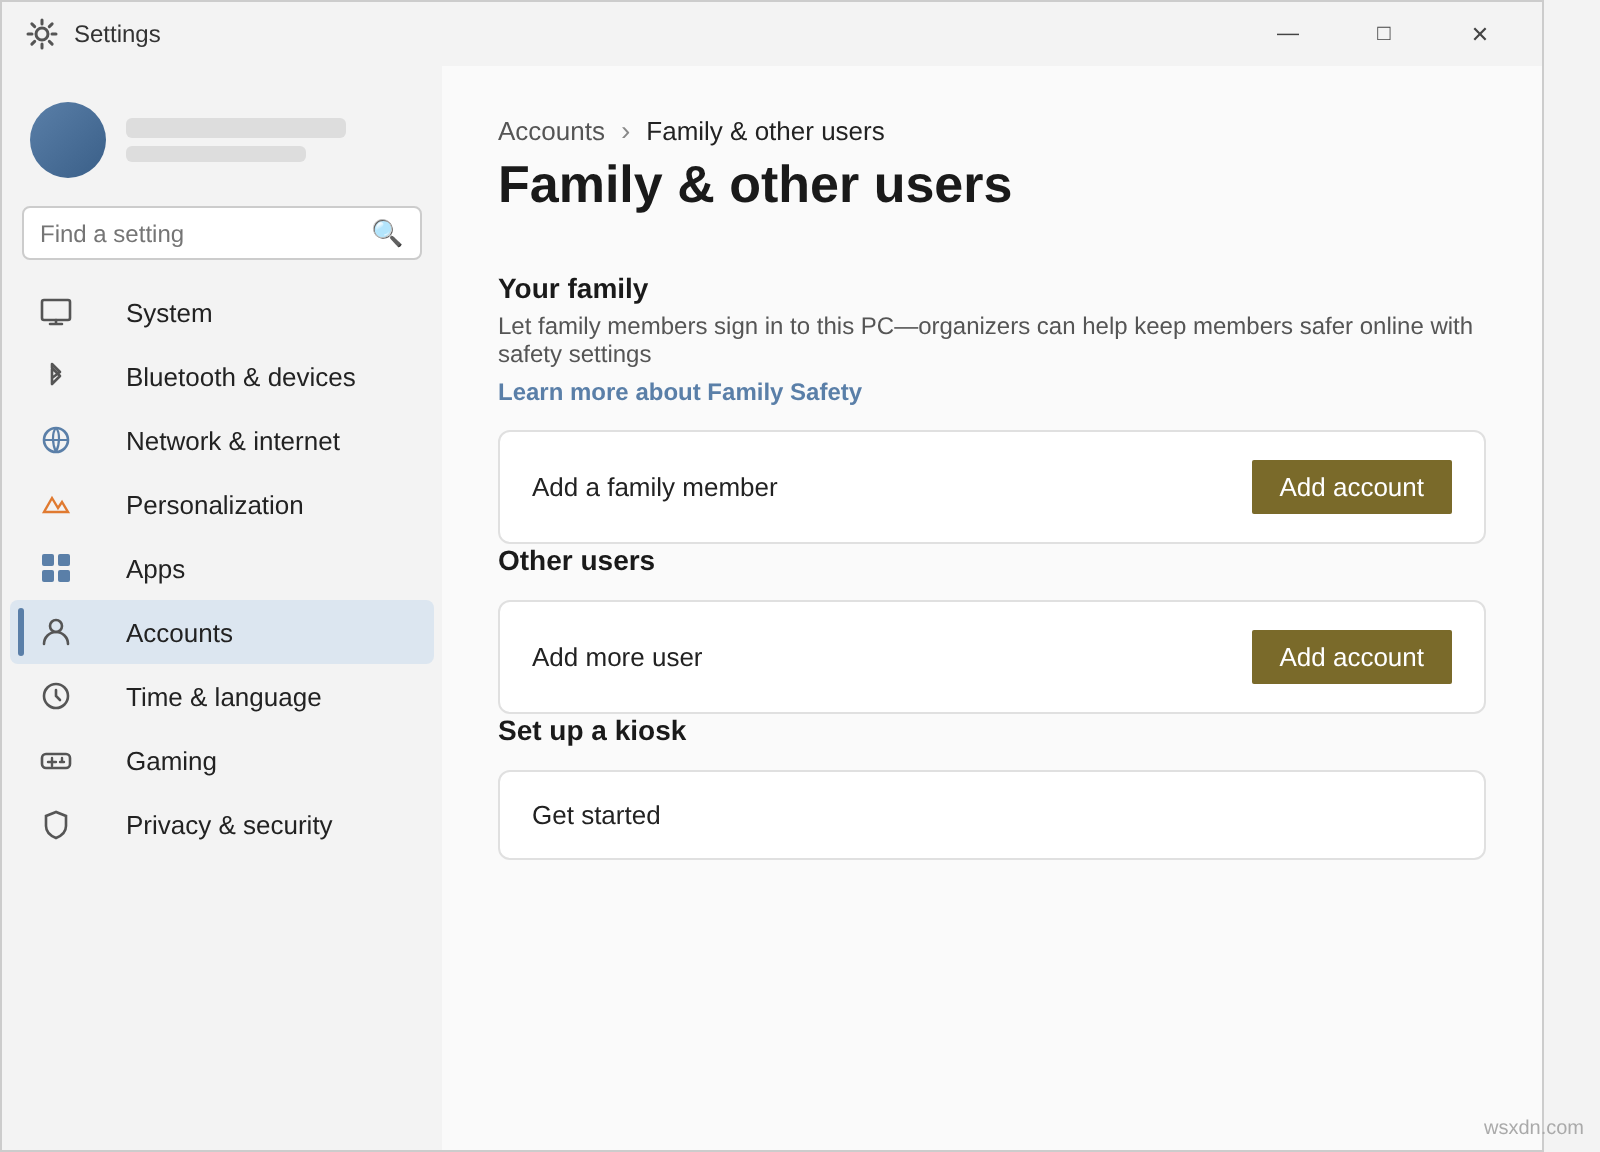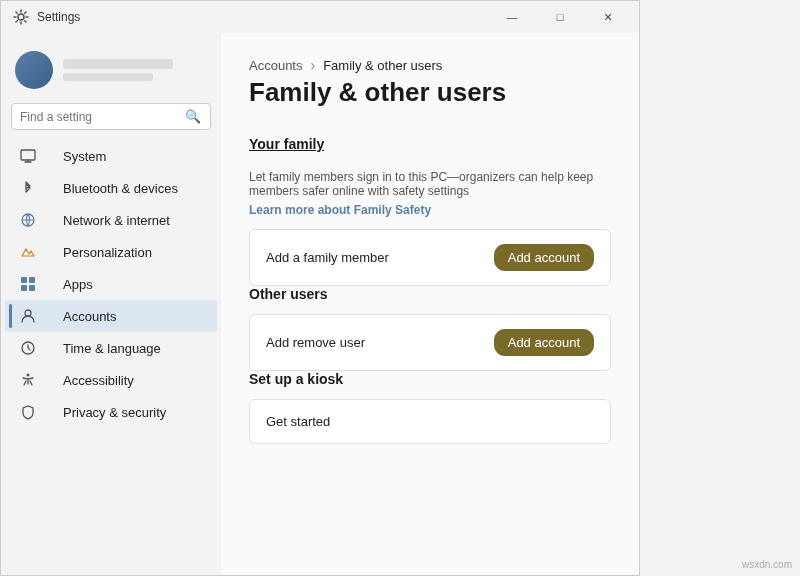--- a/index.html
+++ b/index.html
@@ -6,21 +6,21 @@
     body {
       font-family: 'Segoe UI', Arial, sans-serif;
       font-size: 13px;
       background: #f3f3f3;
       width: 800px;
       height: 576px;
       overflow: hidden;
       color: #1a1a1a;
     }
     .window {
-      width: 640px;
+      width: 772px;
       height: 576px;
       background: #b91c1c;
       border: 1px solid #ccc;
       display: flex;
       flex-direction: column;
     }
     .title-bar {
       height: 32px;
       background: #f3f3f3;
       display: flex;
@@ -190,22 +190,21 @@
     .page-title {
       font-size: 26px;
       font-weight: 600;
       color: #1a1a1a;
       margin-bottom: 16px;
     }
     .section-title {
       font-size: 14px;
       font-weight: 600;
       color: #1a1a1a;
-      margin-bottom: 18px;
-      text-decoration: underline;
+      margin-bottom: 4px;
     }
     .section-desc {
       font-size: 12px;
       color: #555;
       margin-bottom: 4px;
     }
     .learn-more {
       font-size: 12px;
       color: #5a7fa8;
       font-weight: 600;
@@ -228,21 +227,21 @@
     }
     .card-row:last-child { border-bottom: none; }
     .card-row-label {
       font-size: 13px;
       color: #222;
     }
     .add-account-btn {
       background: #7a6a2a;
       color: white;
       border: none;
-      border-radius: 11px;
+      border-radius: 1px;
       padding: 6px 14px;
       font-size: 13px;
       cursor: pointer;
       font-family: 'Segoe UI', Arial, sans-serif;
     }
     .account-row {
       display: flex;
       align-items: center;
       gap: 10px;
     }
@@ -389,30 +388,30 @@
       <div class="nav-item">
         <div class="nav-icon">
           <svg width="16" height="16" viewBox="0 0 16 16" fill="none">
             <circle cx="8" cy="8" r="6" stroke="#555" stroke-width="1.3"></circle>
             <path d="M8 5v3l2 2" stroke="#555" stroke-width="1.3" stroke-linecap="round"></path>
           </svg>
         </div>
         <span>Time &amp; language</span>
       </div>
 
-
-      <div class="nav-item">
-        <div class="nav-icon">
-          <svg width="16" height="16" viewBox="0 0 16 16" fill="none">
-            <circle cx="8" cy="3" r="1.5" fill="#555"></circle>
-            <path d="M3 6l5 1 5-1M8 7v5M6 9l-2 4M10 9l2 4" stroke="#555" stroke-width="1.3" stroke-linecap="round"></path>
-          </svg>
-        </div>
-        <span>Accessibility</span>
-      </div>
+      <div class="nav-item">
+        <div class="nav-icon">
+          <svg width="16" height="16" viewBox="0 0 16 16" fill="none">
+            <rect x="1" y="5" width="14" height="7" rx="2" stroke="#555" stroke-width="1.3"></rect>
+            <path d="M6 7v4M4 9h4M10 9h2M11 7v2" stroke="#555" stroke-width="1.2" stroke-linecap="round"></path>
+          </svg>
+        </div>
+        <span>Gaming</span>
+      </div>
+
 
       <div class="nav-item">
         <div class="nav-icon">
           <svg width="16" height="16" viewBox="0 0 16 16" fill="none">
             <path d="M8 2L3 4v5c0 3 2.5 5 5 6 2.5-1 5-3 5-6V4L8 2z" stroke="#555" stroke-width="1.3"></path>
           </svg>
         </div>
         <span>Privacy &amp; security</span>
       </div>
 
@@ -441,21 +440,21 @@
           <span class="card-row-label">Add a family member</span>
           <button class="add-account-btn">Add account</button>
         </div>
 
 
       </div>
 
       <div class="subsection-title">Other users</div>
       <div class="card-section">
         <div class="card-row">
-          <span class="card-row-label">Add remove user</span>
+          <span class="card-row-label">Add more user</span>
           <button class="add-account-btn">Add account</button>
         </div>
       </div>
 
       <div class="subsection-title">Set up a kiosk</div>
       <div class="card-section kiosk-section">
         <div class="card-row" style="cursor:pointer;">
           <span class="card-row-label">Get started</span>
         </div>
       </div>

